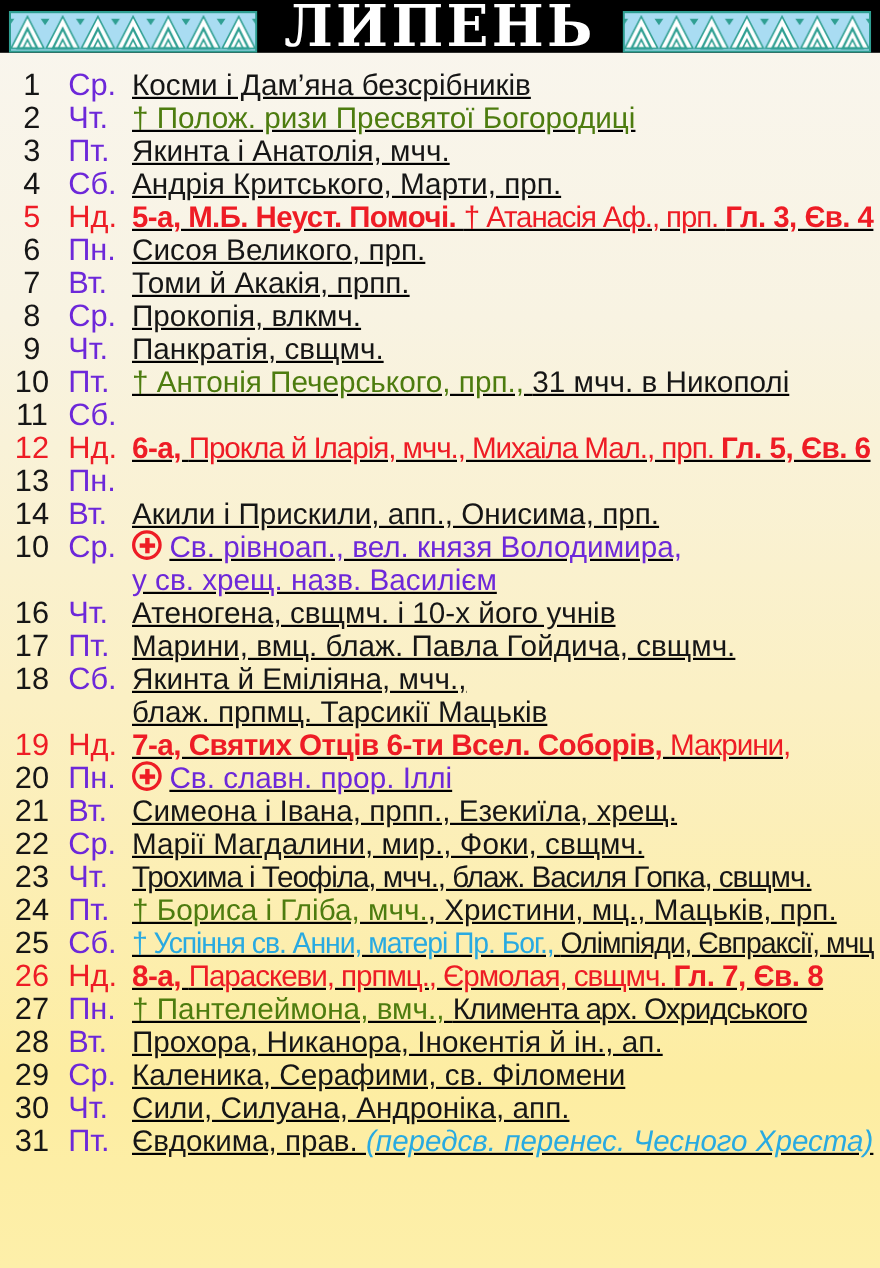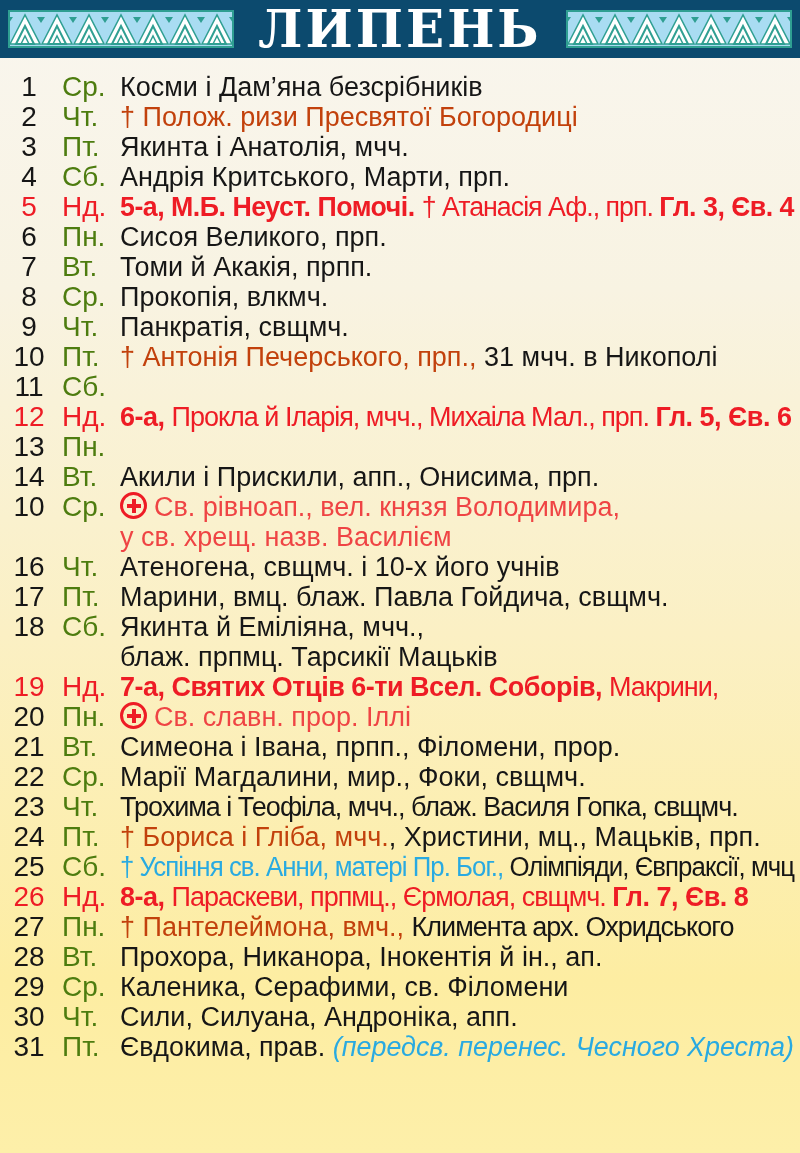--- a/index.html
+++ b/index.html
@@ -2,50 +2,50 @@
 <html><head>
 <meta charset="utf-8">
 <style>
   html,body{margin:0;padding:0;}
   body{
     width:800px;height:1153px;overflow:hidden;
     font-family:"Liberation Sans",sans-serif;
     background:linear-gradient(180deg,#f9f6ef 0%,#f8f3e2 25%,#fbf0c4 55%,#fdeda2 85%,#fdefa9 100%);
   }
   .header{
-    position:relative;height:58px;background:#0c4a6e;
+    position:relative;height:48px;background:#000000;
     display:flex;align-items:center;justify-content:center;
   }
   .title{
     font-family:"DejaVu Serif","Liberation Serif",serif;
     font-weight:bold;color:#ffffff;font-size:50px;line-height:1;
     letter-spacing:3px;transform:scaleY(1.05);
   }
   .band{position:absolute;top:10px;}
   .band.left{left:8px;}
   .band.right{right:8px;}
   .rows{padding:14px 0 0 8px;}
   .row{display:flex;align-items:flex-start;}
   .num{
     width:42px;flex:0 0 42px;font-size:28px;line-height:30px;color:#161616;
     text-align:center;
   }
   .wd{
-    width:66px;flex:0 0 66px;font-size:28px;line-height:30px;color:#4d7c0f;
+    width:66px;flex:0 0 66px;font-size:28px;line-height:30px;color:#6d28d9;
     padding-left:12px;box-sizing:border-box;
   }
-  .txt{flex:1 1 auto;min-width:0;padding-left:4px;}
+  .txt{flex:1 1 auto;min-width:0;padding-left:4px;text-decoration:underline;}
   .line{white-space:pre;font-size:27px;line-height:30px;width:max-content;}
   .sunday .num,.sunday .wd{color:#ee1c25;}
   .s-black{color:#161616;}
   .s-black_cond{color:#161616;letter-spacing:-1px;}
-  .s-cyan{color:#c2410c;}
+  .s-cyan{color:#4d7c0f;}
   .s-cyan_cond{color:#29aae1;letter-spacing:-1px;}
   .s-cyan_italic{color:#29aae1;font-style:italic;}
-  .s-red{color:#ef4444;}
+  .s-red{color:#6d28d9;}
   .s-red_bold{color:#ee1c25;font-weight:bold;letter-spacing:-0.5px;}
   .s-red_cond{color:#ee1c25;letter-spacing:-1px;}
   .cicon{
     position:relative;display:inline-block;width:21px;height:21px;
     border:3px solid #ee1c25;border-radius:50%;margin-right:7px;
     vertical-align:-3px;
   }
   .cicon::before,.cicon::after{
     content:"";position:absolute;background:#ee1c25;left:50%;top:50%;
   }
@@ -223,21 +223,21 @@
       <span class="num">20</span>
       <span class="wd">Пн.</span>
       <div class="txt">
         <div class="line"><span class="cicon"></span><span class="s-red">Св. славн. прор. Іллі</span></div>
       </div>
     </div>
     <div class="row">
       <span class="num">21</span>
       <span class="wd">Вт.</span>
       <div class="txt">
-        <div class="line"><span class="s-black">Симеона і Івана, прпп., Філомени, прор.</span></div>
+        <div class="line"><span class="s-black">Симеона і Івана, прпп., Езекиїла, хрещ.</span></div>
       </div>
     </div>
     <div class="row">
       <span class="num">22</span>
       <span class="wd">Ср.</span>
       <div class="txt">
         <div class="line"><span class="s-black">Марії Магдалини, мир., Фоки, свщмч.</span></div>
       </div>
     </div>
     <div class="row">

